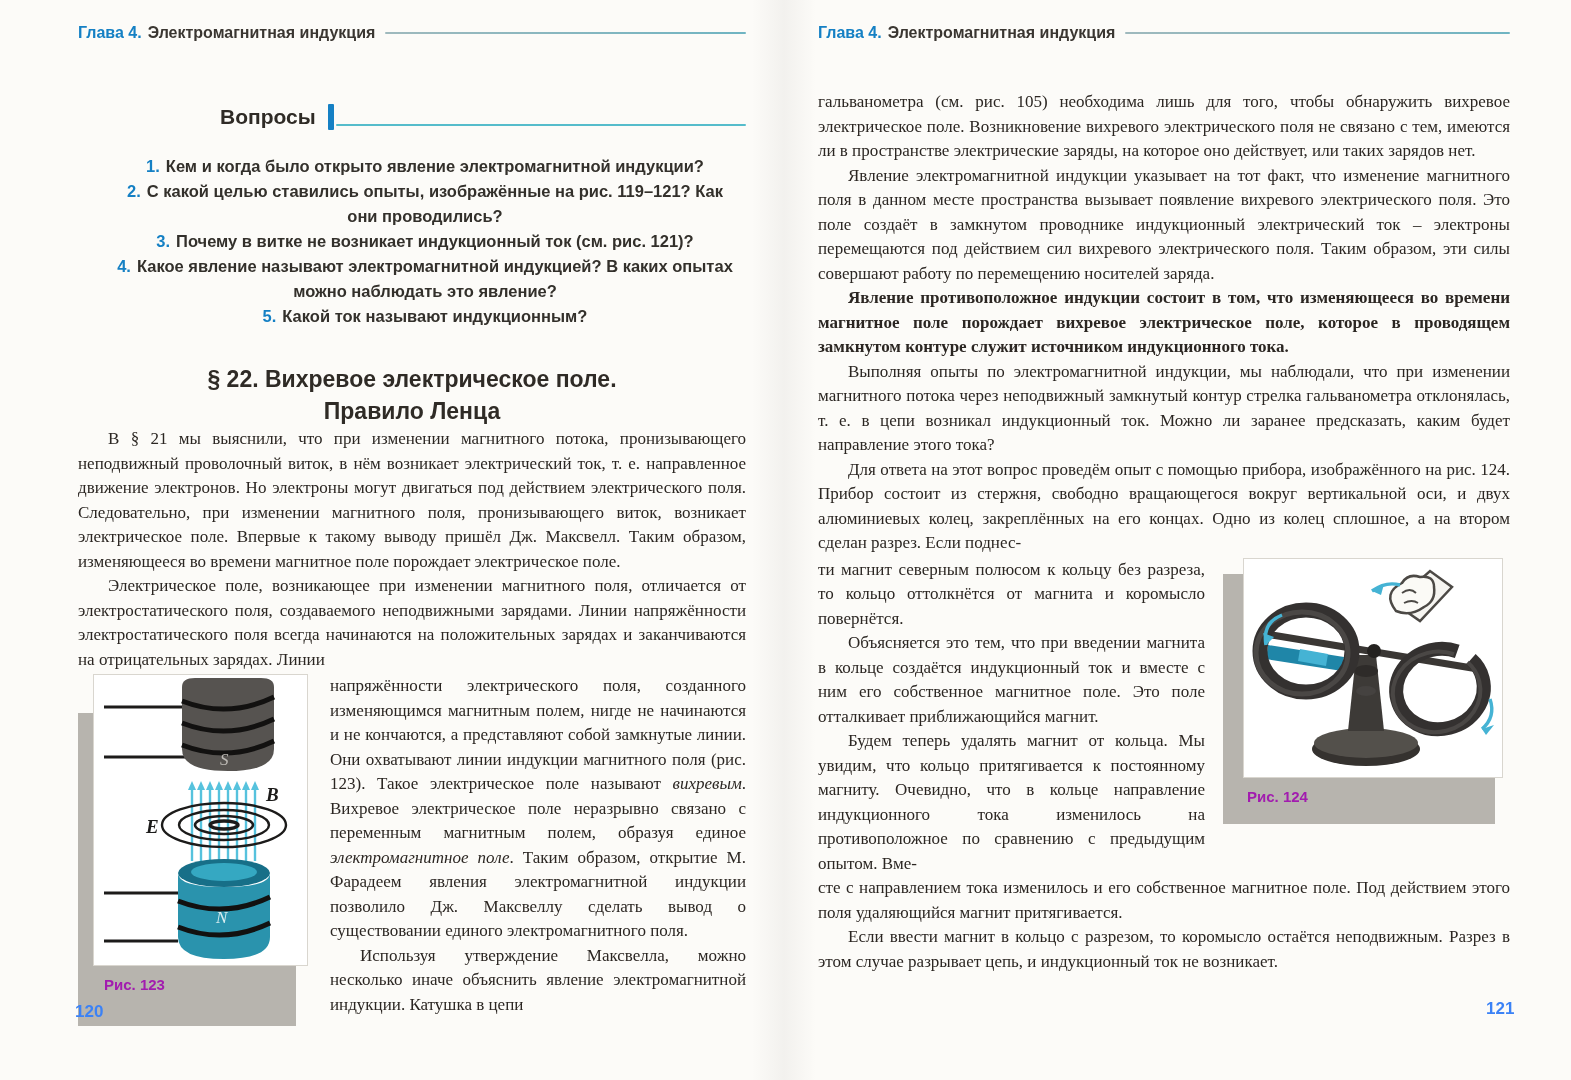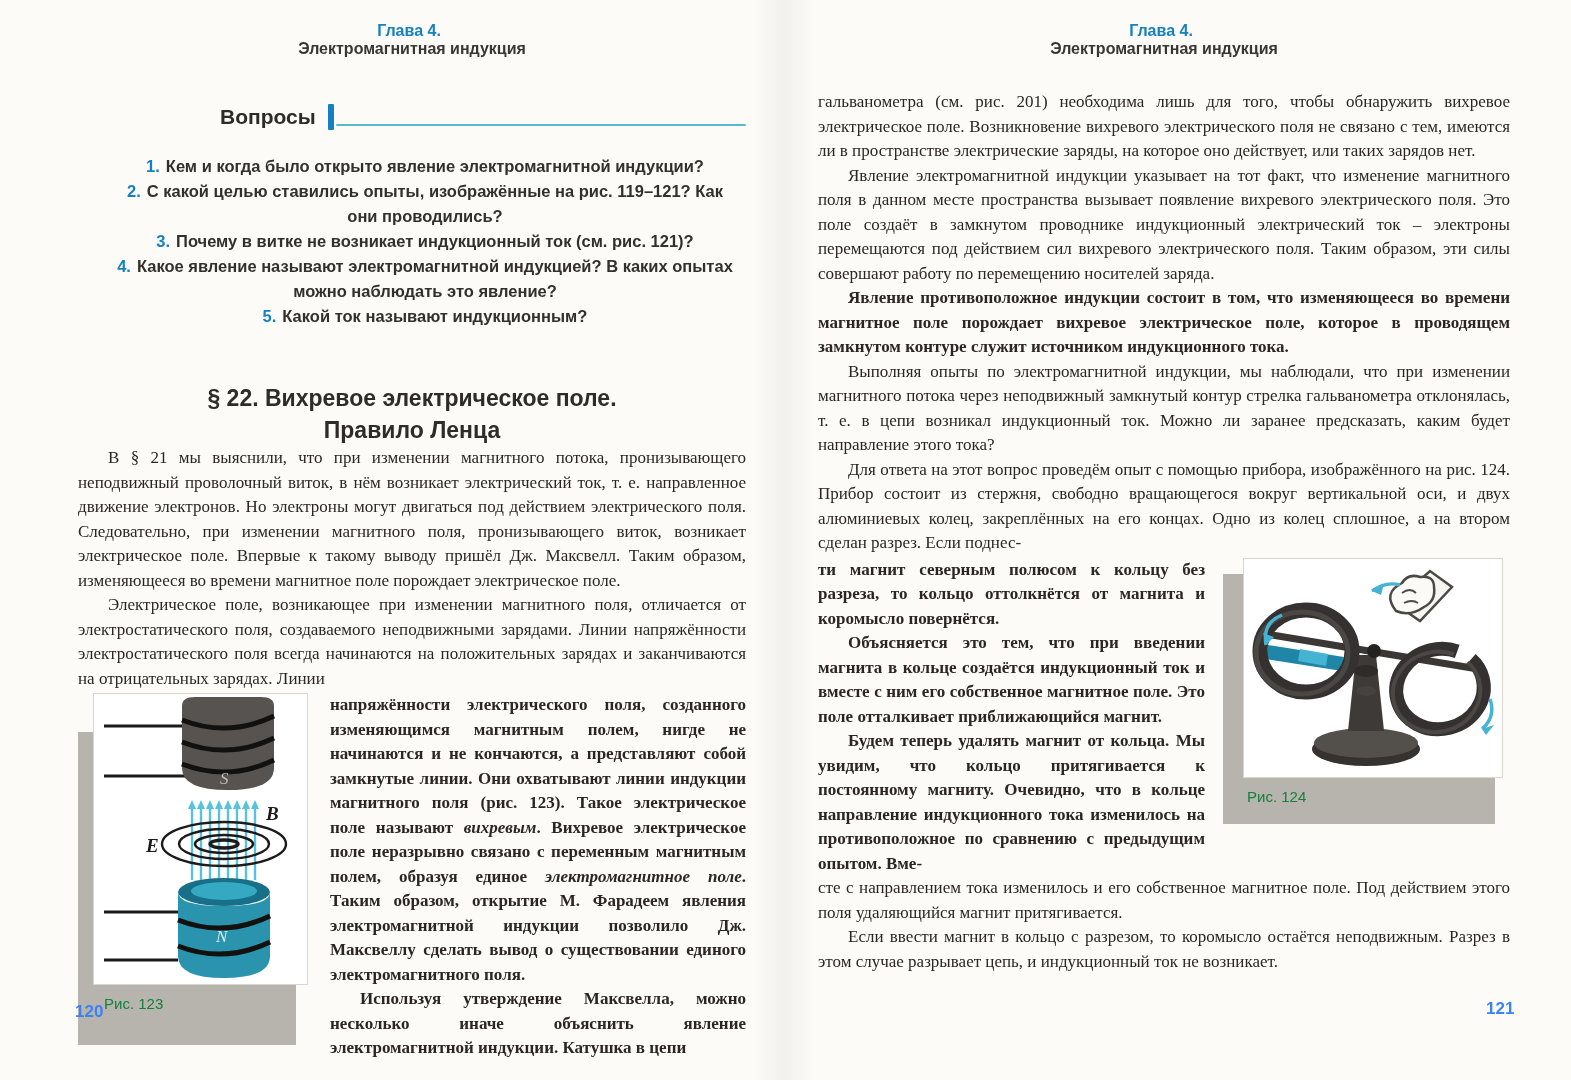--- a/index.html
+++ b/index.html
@@ -12,59 +12,59 @@
   
   .gutter{
     position:absolute;left:752px;top:0;width:64px;height:1080px;
     background:linear-gradient(90deg,rgba(0,0,0,0) 0%,rgba(60,55,50,0.05) 50%,rgba(0,0,0,0) 100%);
   }
   .page{position:absolute;top:22px;}
   .page-left{left:78px;width:668px;}
   .page-right{left:818px;width:692px;}
 
   .pghead{display:flex;align-items:center;font-family:"Liberation Sans",sans-serif;
-          font-size:16px;font-weight:700;height:22px;flex-direction:column;}
+          font-size:16px;font-weight:700;height:22px;}
   .pghead .chap{color:#1580c4;margin-right:6px;white-space:nowrap;}
   .pghead .ttl{color:#3a3631;white-space:nowrap;}
   .pghead .rule{flex:1;height:2px;margin-left:10px;border-radius:2px;
                 background:linear-gradient(90deg,#9fb9bd,#6fb4c2);}
 
   
   .qhead-row{display:flex;align-items:center;margin-top:60px;padding-left:142px;}
   .qhead{font-family:"Liberation Sans",sans-serif;font-size:21px;font-weight:700;color:#2f2b26;}
   .qbar{width:6px;height:26px;background:#1580c4;margin-left:12px;border-radius:1px;}
   .qline{flex:1;height:2px;background:#55bccb;margin-left:2px;border-radius:2px;align-self:flex-end;margin-bottom:4px;}
   .qlist{margin-top:24px;padding-left:32px;padding-right:6px;text-align:center;}
   .qlist p{margin:0;font-family:"Liberation Sans",sans-serif;font-size:16.5px;
            font-weight:700;color:#33302b;line-height:25px;}
   .qnum{color:#1580c4;margin-right:6px;}
 
   
-  .sechead{margin-top:53px;text-align:center;font-family:"Liberation Sans",sans-serif;
+  .sechead{margin-top:34px;text-align:center;font-family:"Liberation Sans",sans-serif;
            font-size:23px;font-weight:600;color:#2f2b26;line-height:32px;}
   .sechead .secnum{font-weight:800;}
 
   
   .bodytext p{margin:0;font-size:17px;line-height:24.5px;text-align:justify;hyphens:auto;}
   .indent{text-indent:30px;}
   .mt14{margin-top:14px;}
   .ital{font-style:italic;}
   .boldpara{font-weight:700;}
 
   
   .wraprow{display:flex;margin-top:2px;}
-  .wraprow .txtcol{flex:1;font-weight:bold;}
+  .wraprow .txtcol{flex:1;}
   .left-figcol{width:252px;flex:0 0 252px;}
   .right-figcol{width:287px;flex:0 0 287px;margin-left:18px;}
 
   .figbox{position:relative;}
   .figbox .shadow{position:absolute;background:#b7b4ae;}
   .figbox .panel{position:absolute;background:#ffffff;border:1px solid #d9d6cf;box-sizing:border-box;}
   .figbox .caption{position:absolute;font-family:"Liberation Sans",sans-serif;
-                   font-size:15px;font-weight:400;color:#15803d;}
+                   font-size:15px;font-weight:700;color:#a21caf;}
 
   .fig123{width:234px;height:352px;}
   .fig123 .shadow{left:0;top:39px;width:218px;height:313px;}
   .fig123 .panel{left:15px;top:0;width:215px;height:292px;}
   .fig123 .caption{left:26px;top:302px;}
 
   .fig124{width:287px;height:268px;}
   .fig124 .shadow{left:0;top:16px;width:272px;height:250px;}
   .fig124 .panel{left:20px;top:0;width:260px;height:220px;}
   .fig124 .caption{left:24px;top:230px;}
@@ -180,21 +180,21 @@
 
 <div class="page page-right">
 
   <div class="pghead">
     <span class="chap">Глава 4.</span>
     <span class="ttl">Электромагнитная индукция</span>
     <span class="rule"></span>
   </div>
 
   <div class="bodytext" style="margin-top:46px;">
-    <p>гальванометра (см. рис. 201) необходима лишь для того, чтобы обнаружить вихревое электрическое поле. Возникновение вихревого электрического поля не связано с тем, имеются ли в пространстве электрические заряды, на которое оно действует, или таких зарядов нет.</p>
+    <p>гальванометра (см. рис. 105) необходима лишь для того, чтобы обнаружить вихревое электрическое поле. Возникновение вихревого электрического поля не связано с тем, имеются ли в пространстве электрические заряды, на которое оно действует, или таких зарядов нет.</p>
     <p class="indent">Явление электромагнитной индукции указывает на тот факт, что изменение магнитного поля в данном месте пространства вызывает появление вихревого электрического поля. Это поле создаёт в замкнутом проводнике индукционный электрический ток – электроны перемещаются под действием сил вихревого электрического поля. Таким образом, эти силы совершают работу по перемещению носителей заряда.</p>
     <p class="indent boldpara">Явление противоположное индукции состоит в том, что изменяющееся во времени магнитное поле порождает вихревое электрическое поле, которое в проводящем замкнутом контуре служит источником индукционного тока.</p>
     <p class="indent">Выполняя опыты по электромагнитной индукции, мы наблюдали, что при изменении магнитного потока через неподвижный замкнутый контур стрелка гальванометра отклонялась, т. е. в цепи возникал индукционный ток. Можно ли заранее предсказать, каким будет направление этого тока?</p>
     <p class="indent">Для ответа на этот вопрос проведём опыт с помощью прибора, изображённого на рис. 124. Прибор состоит из стержня, свободно вращающегося вокруг вертикальной оси, и двух алюминиевых колец, закреплённых на его концах. Одно из колец сплошное, а на втором сделан разрез. Если поднес-</p>
 
     <div class="wraprow">
       <div class="txtcol bodytext">
         <p>ти магнит северным полюсом к кольцу без разреза, то кольцо оттолкнётся от магнита и коромысло повернётся.</p>
         <p class="indent">Объясняется это тем, что при введении магнита в кольце создаётся индукционный ток и вместе с ним его собственное магнитное поле. Это поле отталкивает приближающийся магнит.</p>
         <p class="indent">Будем теперь удалять магнит от кольца. Мы увидим, что кольцо притягивается к постоянному магниту. Очевидно, что в кольце направление индукционного тока изменилось на противоположное по сравнению с предыдущим опытом. Вме-</p>

